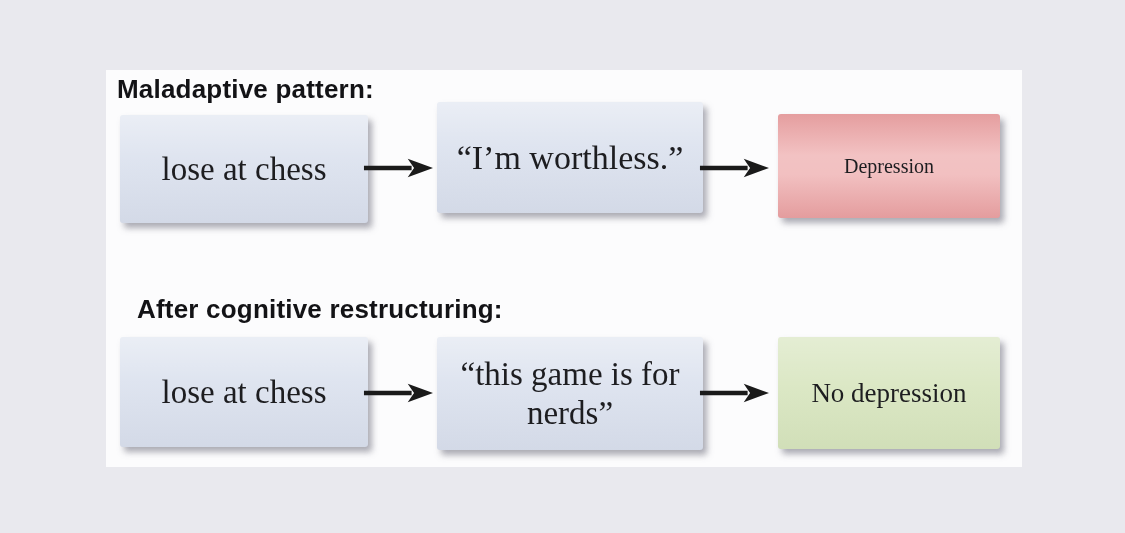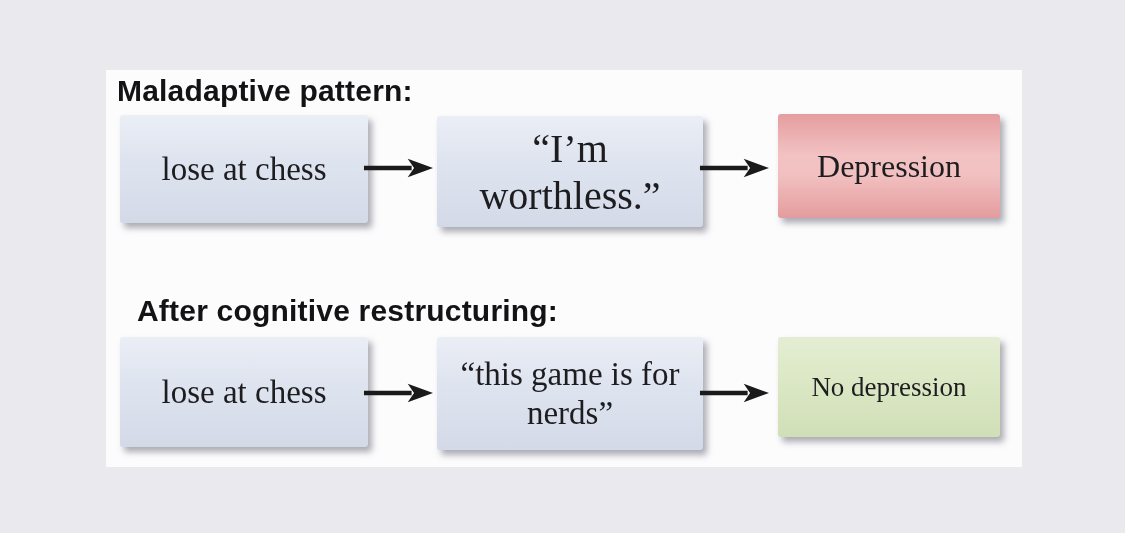--- a/index.html
+++ b/index.html
@@ -28,21 +28,21 @@
     position: absolute;
     left: 106px;
     top: 70px;
     width: 916px;
     height: 397px;
     background: var(--panel);
   }
   .row-heading {
     position: absolute;
     left: 11px;
-    font-size: 30px;
+    font-size: 26px;
     font-weight: bold;
     letter-spacing: 0.2px;
     color: var(--heading-text);
     white-space: nowrap;
   }
   .heading-1 { top: 4px; }
   .heading-2 { top: 224px; margin-left: 20px; }
   .box {
     position: absolute;
     display: flex;
@@ -61,26 +61,26 @@
   .box-negative {
     background-color: var(--box-negative);
     background-image: linear-gradient(180deg, rgba(120,20,25,0.07) 0%, rgba(255,255,255,0.30) 40%, rgba(255,255,255,0.28) 58%, rgba(120,20,25,0.08) 100%);
   }
   .box-positive {
     background-color: var(--box-positive);
     background-image: linear-gradient(180deg, rgba(255,255,255,0.30) 0%, rgba(255,255,255,0.06) 45%, rgba(60,90,20,0.05) 100%);
   }
   
   .b11 { left: 14px;  top: 45px;  width: 248px; height: 108px; font-size: 33px; }
-  .b12 { left: 331px; top: 46px;  width: 266px; height: 111px; font-size: 40px; }
-  .b13 { left: 672px; top: 44px;  width: 222px; height: 104px; font-size: 32px; }
+  .b12 { left: 331px; top: 32px;  width: 266px; height: 111px; font-size: 34px; }
+  .b13 { left: 672px; top: 44px;  width: 222px; height: 104px; font-size: 20px; }
   
   .b21 { left: 14px;  top: 267px; width: 248px; height: 110px; font-size: 33px; }
   .b22 { left: 331px; top: 267px; width: 266px; height: 113px; font-size: 33px; line-height: 1.18; padding: 5px 14px; }
-  .b23 { left: 672px; top: 267px; width: 222px; height: 100px; font-size: 27px; }
+  .b23 { left: 672px; top: 267px; width: 222px; height: 112px; font-size: 27px; }
   .arrow {
     position: absolute;
     width: 70px;
     height: 40px;
     color: var(--arrow);
   }
   .a11 { left: 257px; top: 78px; }
   .a12 { left: 593px; top: 78px; }
   .a21 { left: 257px; top: 303px; }
   .a22 { left: 593px; top: 303px; }

